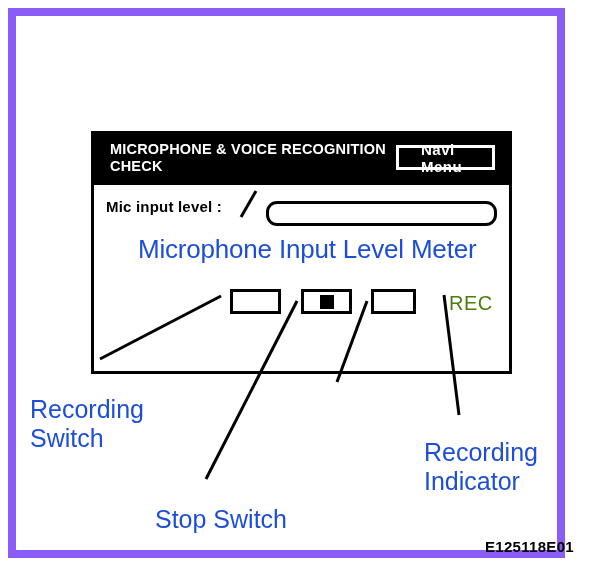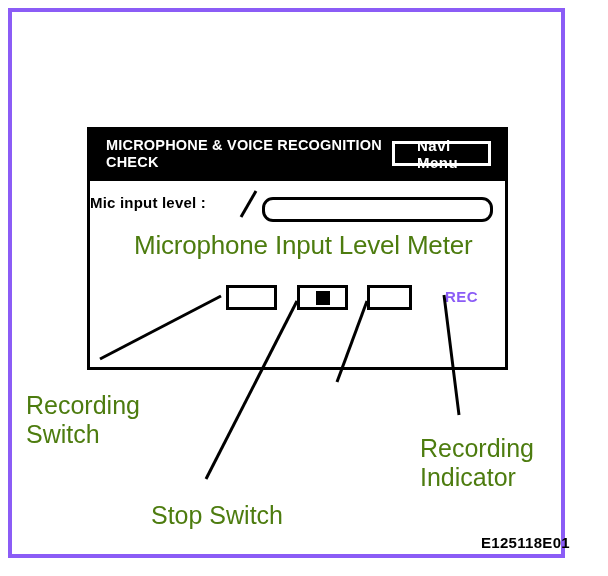--- a/index.html
+++ b/index.html
@@ -16,21 +16,21 @@
     -webkit-font-smoothing: none;
   }
 
   
   #figure-frame {
     position: absolute;
     left: 8px;
     top: 8px;
     width: 557px;
     height: 550px;
-    border: 4px solid #8b5cf6;
+    border: 8px solid #8b5cf6;
     box-sizing: border-box;
     background: #ffffff;
   }
 
   
   #device-panel {
     position: absolute;
     left: 75px;
     top: 115px;
     width: 421px;
@@ -78,21 +78,21 @@
     display: flex;
     align-items: center;
     justify-content: center;
     background: #000000;
     padding-left: 22px;
   }
 
   
   #mic-level-label {
     position: absolute;
-    left: 0;
+    left: 12px;
     top: 64px;
     font-size: 15px;
     font-weight: bold;
     letter-spacing: 0.2px;
     color: #000000;
   }
 
   #mic-level-meter {
     position: absolute;
     left: 172px;
@@ -132,42 +132,42 @@
   #stop-square {
     width: 14px;
     height: 14px;
     background: #000000;
   }
 
   #rec-indicator-label {
     position: absolute;
     left: 355px;
     top: 158px;
-    font-size: 15px;
-    font-weight: bold;
+    font-size: 20px;
+    font-weight: normal;
     letter-spacing: 0.5px;
-    color: #8b5cf6;
+    color: #4d7c0f;
   }
 
   
   #leader-lines {
     position: absolute;
     left: 0;
     top: 0;
     width: 608px;
     height: 576px;
     pointer-events: none;
   }
 
   
   .callout {
     position: absolute;
     font-size: 25px;
     line-height: 29px;
-    color: #4d7c0f;
+    color: #1d4ed8;
     white-space: pre-line;
   }
   #callout-meter     { left: 122px; top: 219px; font-size: 26px; letter-spacing: -0.2px; }
   #callout-recording { left: 14px;  top: 379px; }
   #callout-stop      { left: 139px; top: 489px; }
   #callout-play      { left: 277px; top: 381px; }
   #callout-indicator { left: 408px; top: 422px; }
 
   #figure-code {
     position: absolute;

